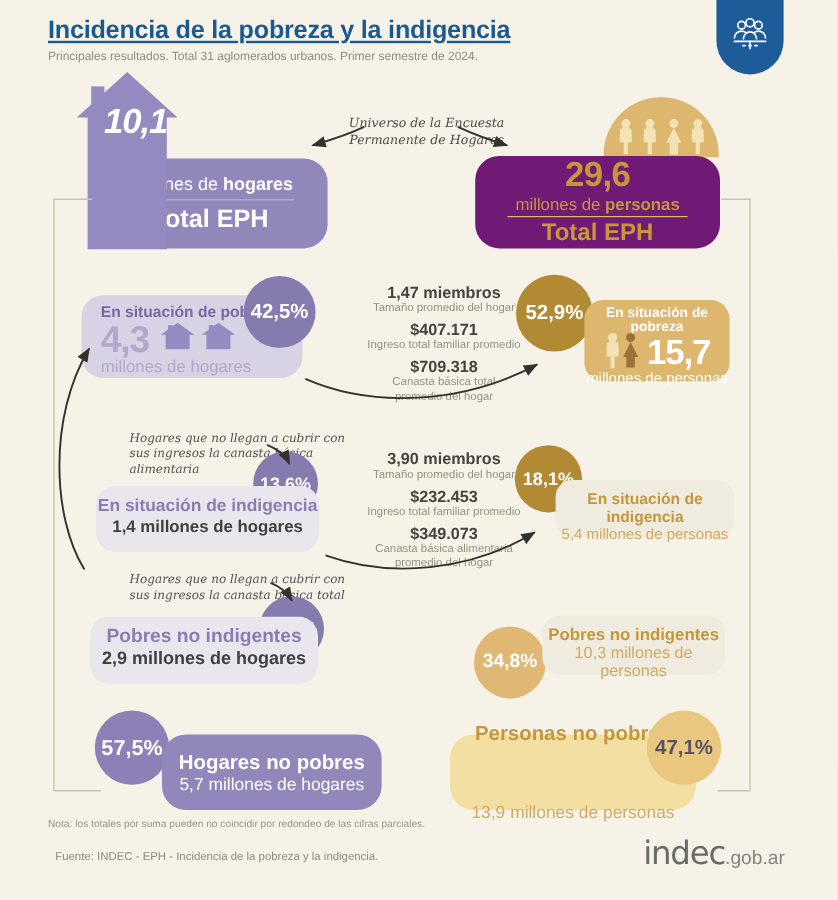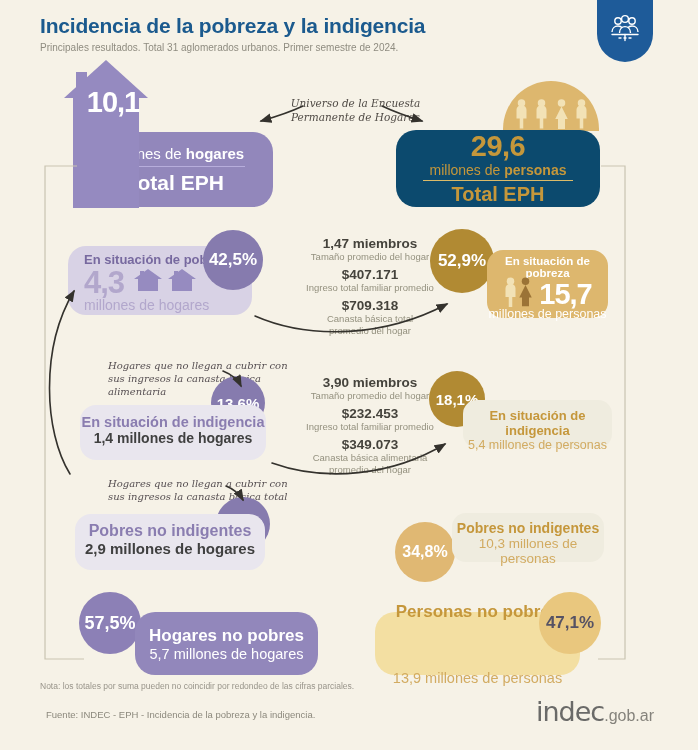--- a/index.html
+++ b/index.html
@@ -2,38 +2,38 @@
 <html><head>
 <meta charset="utf-8">
 <style>
   html,body{margin:0;padding:0;background:#e9e5da;}
   #canvas{
     position:relative;width:698px;height:750px;margin:0 auto;
     background:#f6f2e7;overflow:hidden;
     font-family:"Liberation Sans", sans-serif;
   }
   .abs{position:absolute;}
-  .c{text-align:center;}
-  
-  .title{left:40px;top:14px;font-size:21px;font-weight:bold;color:#1b5a8e;letter-spacing:-0.2px;}
+  .c{text-align:center;font-style:italic;}
+  
+  .title{left:40px;top:14px;font-size:21px;font-weight:bold;color:#1b5a8e;letter-spacing:-0.2px;text-decoration:underline;}
   .subtitle{left:40px;top:42px;font-size:10px;color:#8f8c80;}
   .badge{left:597px;top:0;width:56px;height:62px;background:#1e5b99;border-radius:0 0 28px 28px;display:flex;align-items:center;justify-content:center;}
   
   .universe{left:268px;top:96px;width:175px;font-family:"DejaVu Serif", serif;font-style:italic;font-size:10.5px;color:#4f4a45;white-space:pre-line;line-height:1.35;}
   
   .hero-box-l{left:77px;top:132px;width:196px;height:75px;background:#9287bb;border-radius:20px;display:flex;flex-direction:column;align-items:center;justify-content:center;color:#fff;}
   .hero-line1{font-size:15px;}
   .hero-line1 b{font-weight:bold;}
   .hr-l{width:140px;height:1px;background:#b7addb;margin:4px 0;}
   .hero-total-l{font-size:21px;font-weight:bold;}
   .house-wrap{left:64px;top:60px;width:84px;height:148px;}
   .house-num{left:78px;top:86px;width:70px;font-size:29px;font-weight:bold;color:#fff;letter-spacing:-1px;}
   
   .dome{left:503px;top:81px;width:96px;height:50px;background:#ddb76e;border-radius:50px 50px 0 0;display:flex;align-items:flex-end;justify-content:center;gap:5px;padding-bottom:2px;box-sizing:border-box;}
-  .hero-box-r{left:396px;top:130px;width:204px;height:77px;background:#0c4a6e;border-radius:20px;display:flex;flex-direction:column;align-items:center;justify-content:center;color:#c5973b;}
+  .hero-box-r{left:396px;top:130px;width:204px;height:77px;background:#701a75;border-radius:20px;display:flex;flex-direction:column;align-items:center;justify-content:center;color:#c5973b;}
   .hero-num-r{font-size:29px;font-weight:bold;line-height:1;letter-spacing:-0.5px;}
   .hero-line1r{font-size:14px;margin-top:1px;}
   .hr-r{width:150px;height:1px;background:#dcbb68;margin:2px 0;}
   .hero-total-r{font-size:20px;font-weight:bold;}
   
   .circle{border-radius:50%;display:flex;align-items:center;justify-content:center;font-weight:bold;color:#fff;}
   .purple-c{background:#867bae;}
   .goldd-c{background:#b18a33;}
   .goldl-c{background:#e0b873;}
   .goldxl-c{background:#e9c77e;color:#565264;}

